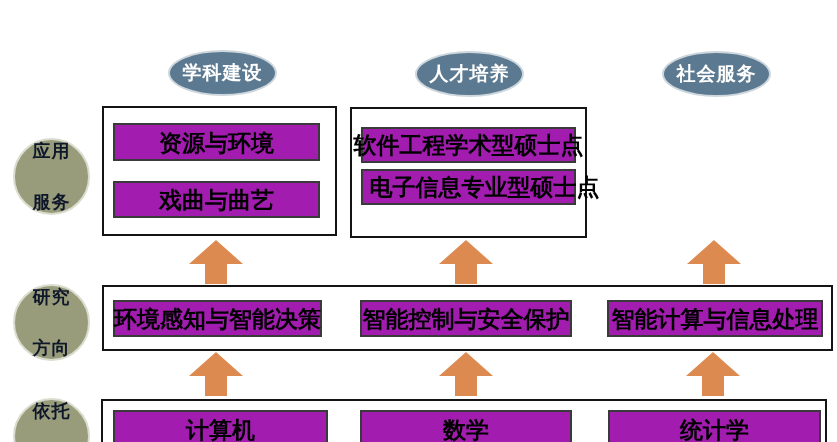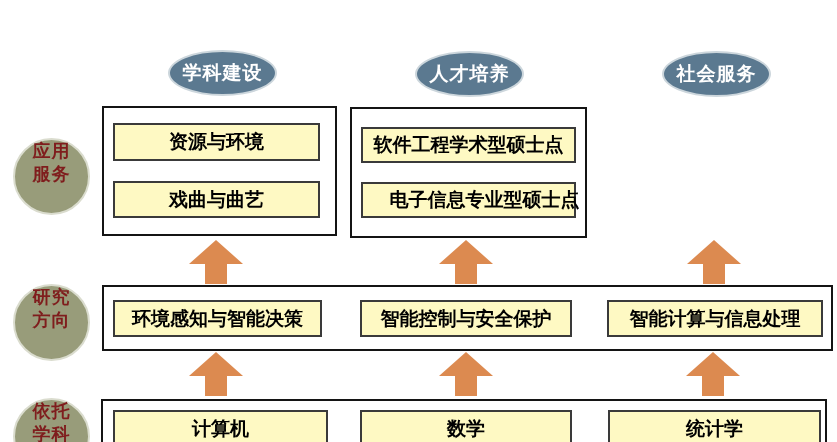--- a/index.html
+++ b/index.html
@@ -14,34 +14,34 @@
     border:2px solid #ccd6dc;
     box-sizing:border-box;
     display:flex;align-items:center;justify-content:center;
     color:#ffffff;font-weight:bold;font-size:19px;letter-spacing:1px;white-space:nowrap;
   }
   .circle{
     position:absolute;width:77px;height:77px;border-radius:50%;
     background:var(--circle_fill,#989c7a);
     border:2px solid #dadcce;
     box-sizing:border-box;
-    display:flex;flex-direction:column;align-items:center;justify-content:flex-start;
-    color:#7f1d1d;font-weight:bold;font-size:18px;line-height:1.25;letter-spacing:1px;
+    display:flex;flex-direction:column;align-items:center;justify-content:space-between;
+    color:#0f172a;font-weight:bold;font-size:18px;line-height:1.25;letter-spacing:1px;
   }
   .obox{
     position:absolute;background:#ffffff;
     border:2px solid var(--box_border,#141414);
     box-sizing:border-box;
   }
   .ibox{
-    position:absolute;background:#fef9c3;
+    position:absolute;background:#a21caf;
     border:2px solid var(--inner_border,#3a3a3a);
     box-sizing:border-box;
-    display:flex;align-items:center;justify-content:center;
-    color:#000000;font-weight:bold;font-size:19px;white-space:nowrap;
+    display:flex;align-items:flex-end;justify-content:center;
+    color:#000000;font-weight:bold;font-size:23px;white-space:nowrap;
   }
   .arrow{position:absolute;width:54px;height:44px;}
   .arrow .head{
     width:0;height:0;margin:0 auto;
     border-left:27px solid transparent;border-right:27px solid transparent;
     border-bottom:24px solid var(--arrow_orange,#dc8a50);
   }
   .arrow .stem{
     width:22px;height:20px;margin:0 auto;
     background:var(--arrow_orange,#dc8a50);
@@ -85,21 +85,21 @@
     </div>
     <div class="ibox" style="left:9px;top:73px;width:207px;height:37px;">
       <span>戏曲与曲艺</span>
     </div>
   </div>
 
   <div class="obox" style="left:350px;top:71px;width:237px;height:131px;">
     <div class="ibox" style="left:9px;top:18px;width:215px;height:36px;">
       <span>软件工程学术型硕士点</span>
     </div>
-    <div class="ibox" style="left:9px;top:73px;width:215px;height:36px;padding-left:32px;">
+    <div class="ibox" style="left:9px;top:60px;width:215px;height:36px;padding-left:32px;">
       <span>电子信息专业型硕士点</span>
     </div>
   </div>
 
 
   <div class="arrow" style="left:189px;top:204px;">
     <div class="head"></div>
     <div class="stem"></div>
   </div>
   <div class="arrow" style="left:439px;top:204px;">

